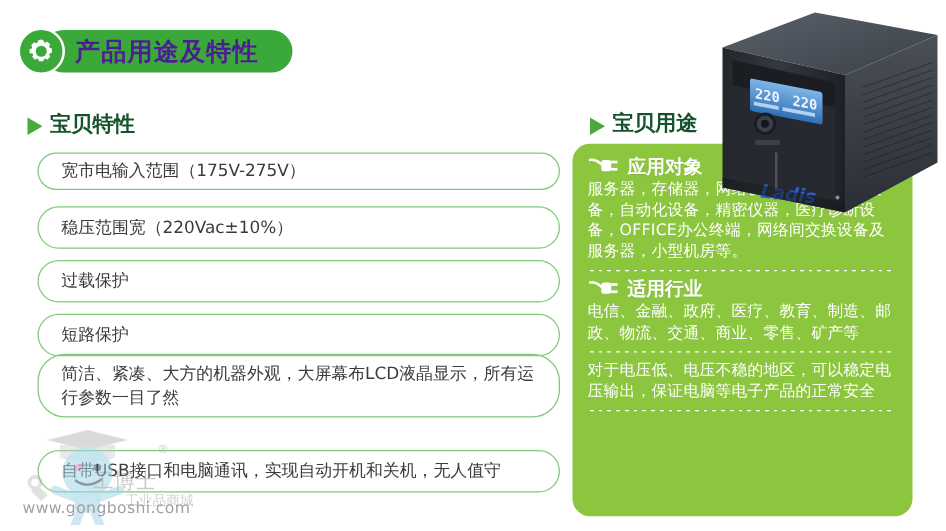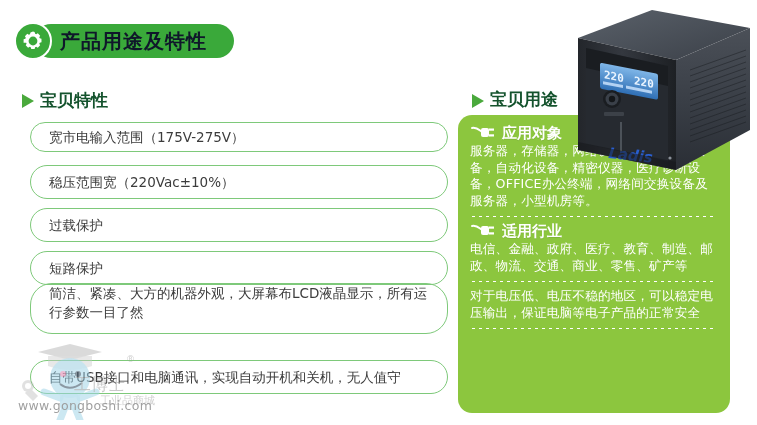--- a/index.html
+++ b/index.html
@@ -8,41 +8,41 @@
     background:#ffffff;
     font-family:"DejaVu Sans","Liberation Sans",sans-serif;
     overflow:hidden;position:relative;
   }
   .page{position:absolute;inset:0;width:757px;height:425px;overflow:hidden;}
 
   
   .title-banner{position:absolute;left:34px;top:24px;height:34px;width:200px;
     background:#3aa93a;border-radius:17px;display:flex;align-items:center;
     padding-left:26px;box-sizing:border-box;}
-  .title-text{color:#0f172a;font-size:20px;font-weight:bold;letter-spacing:1px;
+  .title-text{color:#4c1d95;font-size:20px;font-weight:bold;letter-spacing:1px;
     white-space:nowrap;line-height:1;}
   .gear-badge{position:absolute;left:14px;top:22px;width:38px;height:38px;
     border-radius:50%;background:#3aa93a;border:2px solid #ffffff;
     box-sizing:border-box;display:flex;align-items:center;justify-content:center;}
   .gear-badge svg{display:block;}
 
   
   .sec-head{position:absolute;display:flex;align-items:center;gap:6px;}
   .tri{width:0;height:0;border-top:7px solid transparent;border-bottom:7px solid transparent;
     border-left:12px solid #4aa93c;}
   .sec-head .lbl{color:#14532d;font-size:17px;font-weight:bold;white-space:nowrap;line-height:1;}
   #head-left{left:22px;top:92px;}
   #head-right{left:472px;top:92px;font-family:Liberation Mono, monospace;}
 
   
   .pill{position:absolute;left:30px;width:418px;box-sizing:border-box;
     border:1px solid #7ec97a;border-radius:22px;background:transparent;
     display:flex;align-items:center;padding:0 18px;}
   .pill .ptxt{color:#3b3b3b;font-size:13.5px;line-height:19px;}
-  .pill.tall{align-items:flex-start;padding:0 18px;}
+  .pill.tall{align-items:center;padding:0 18px;}
 
   
   .panel{position:absolute;left:458px;top:115px;width:272px;height:298px;
     background:#8cc63e;border-radius:14px;box-sizing:border-box;
     padding:10px 12px 8px 12px;overflow:hidden;z-index:2;}
   .blk{position:relative;}
   .blk-head{display:flex;align-items:center;gap:6px;margin-bottom:2px;}
   .blk-head .htxt{color:#ffffff;font-size:15px;font-weight:bold;line-height:1;
     text-shadow:0 1px 0 rgba(0,0,0,.08);}
   .blk-body{color:#ffffff;font-size:12.6px;line-height:16.5px;letter-spacing:.2px;}

